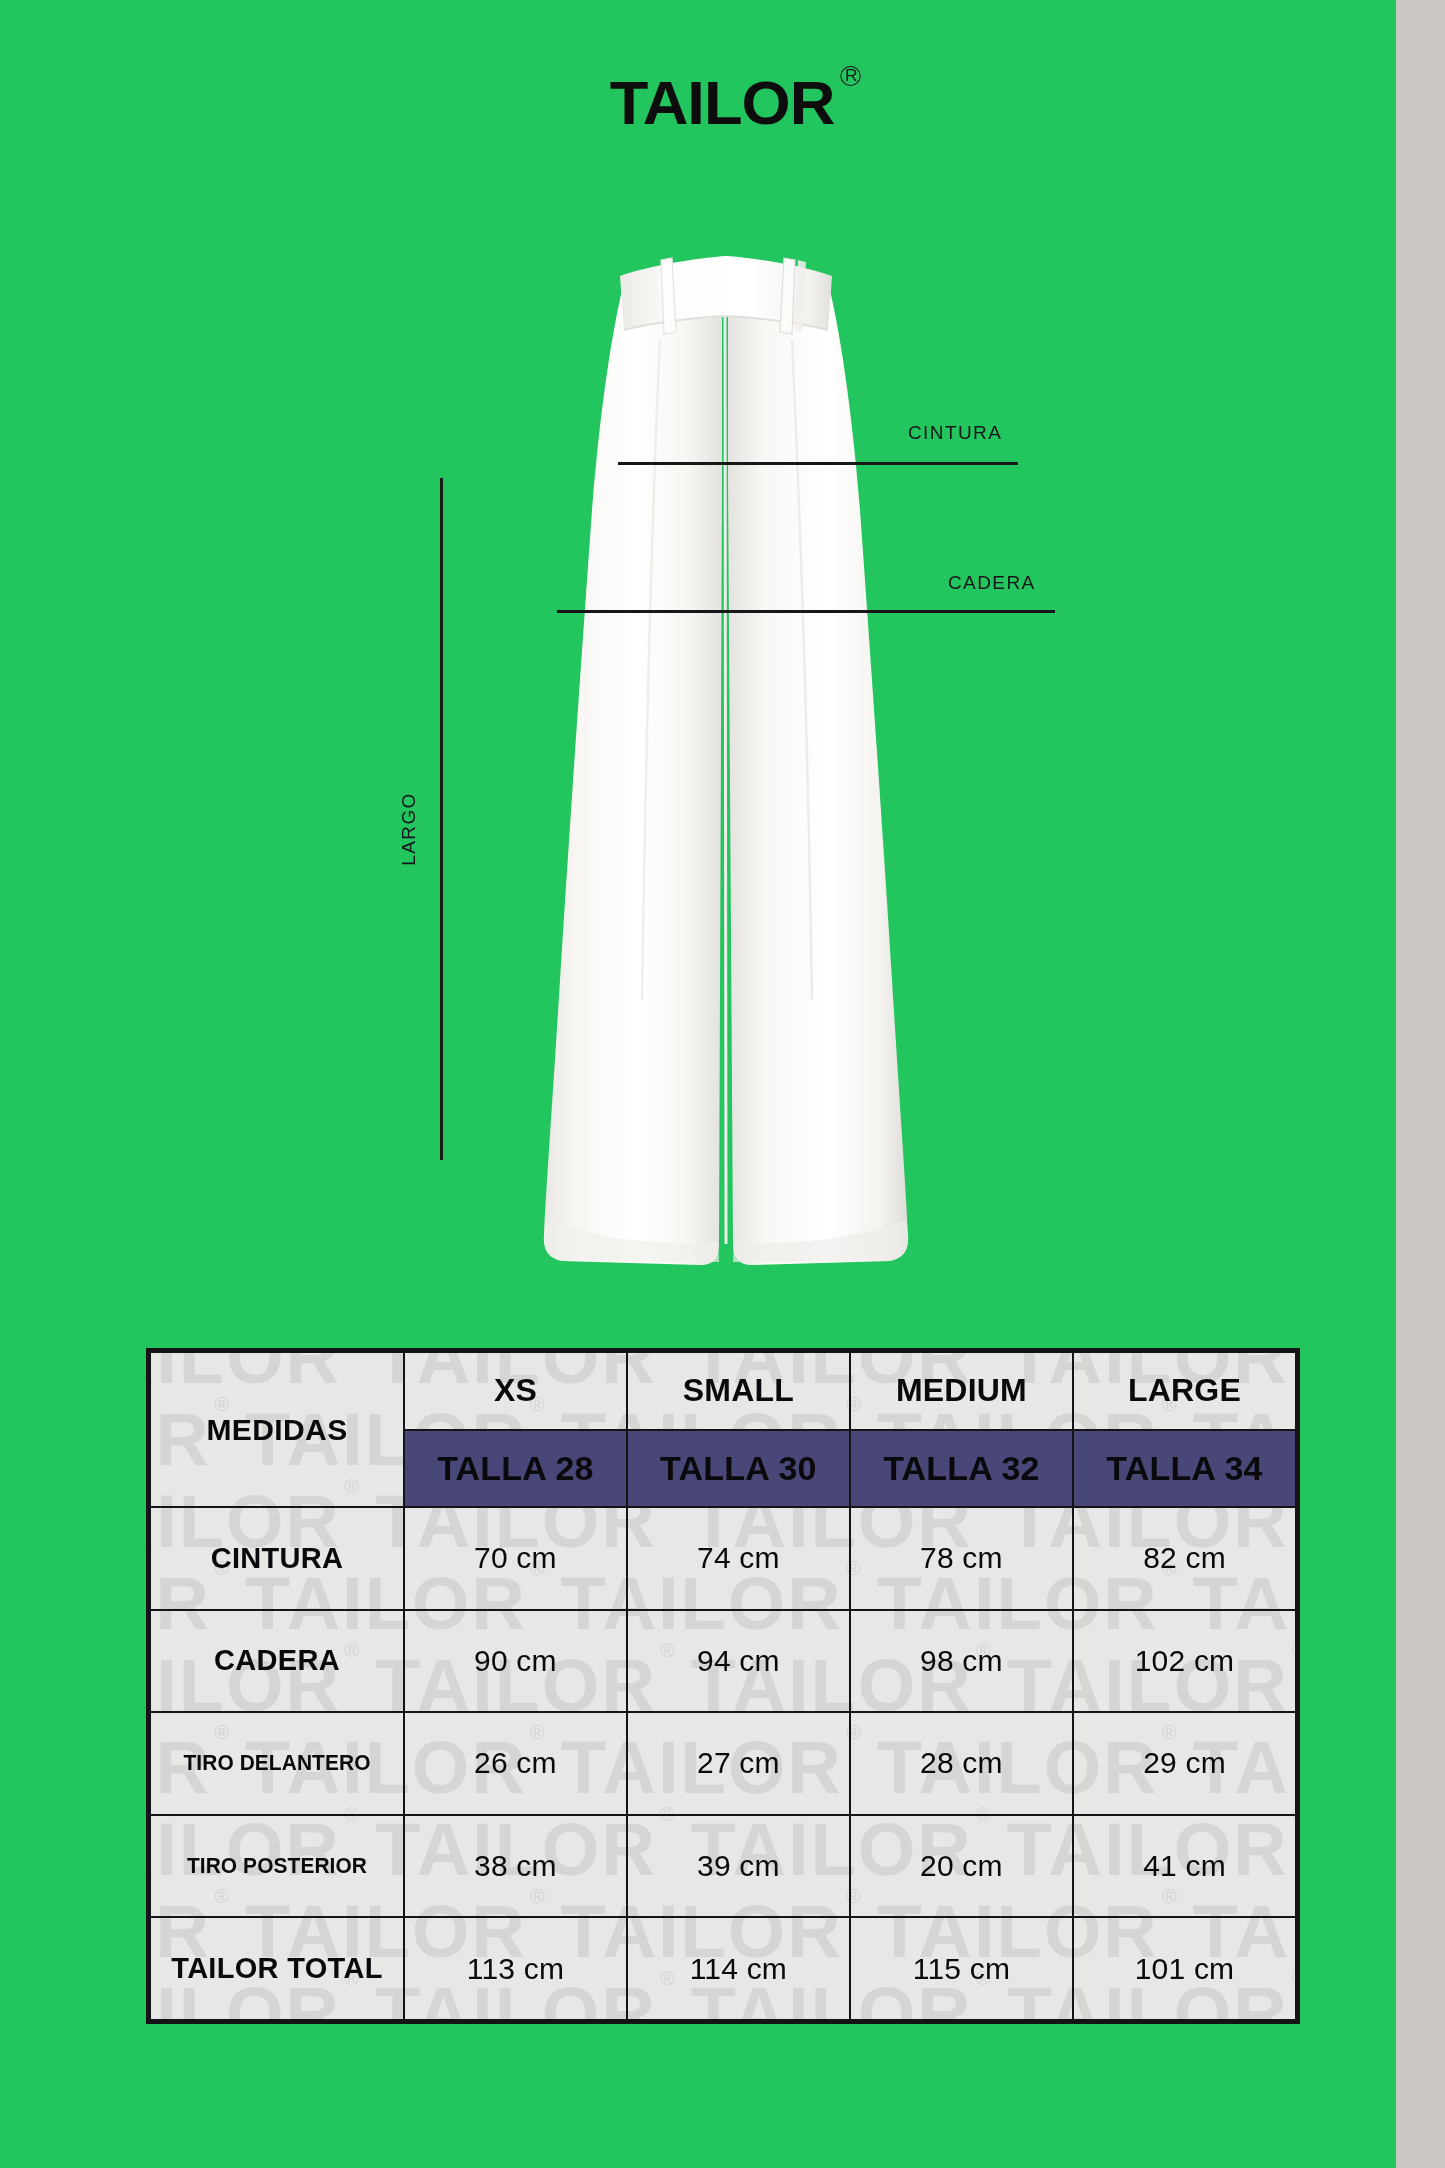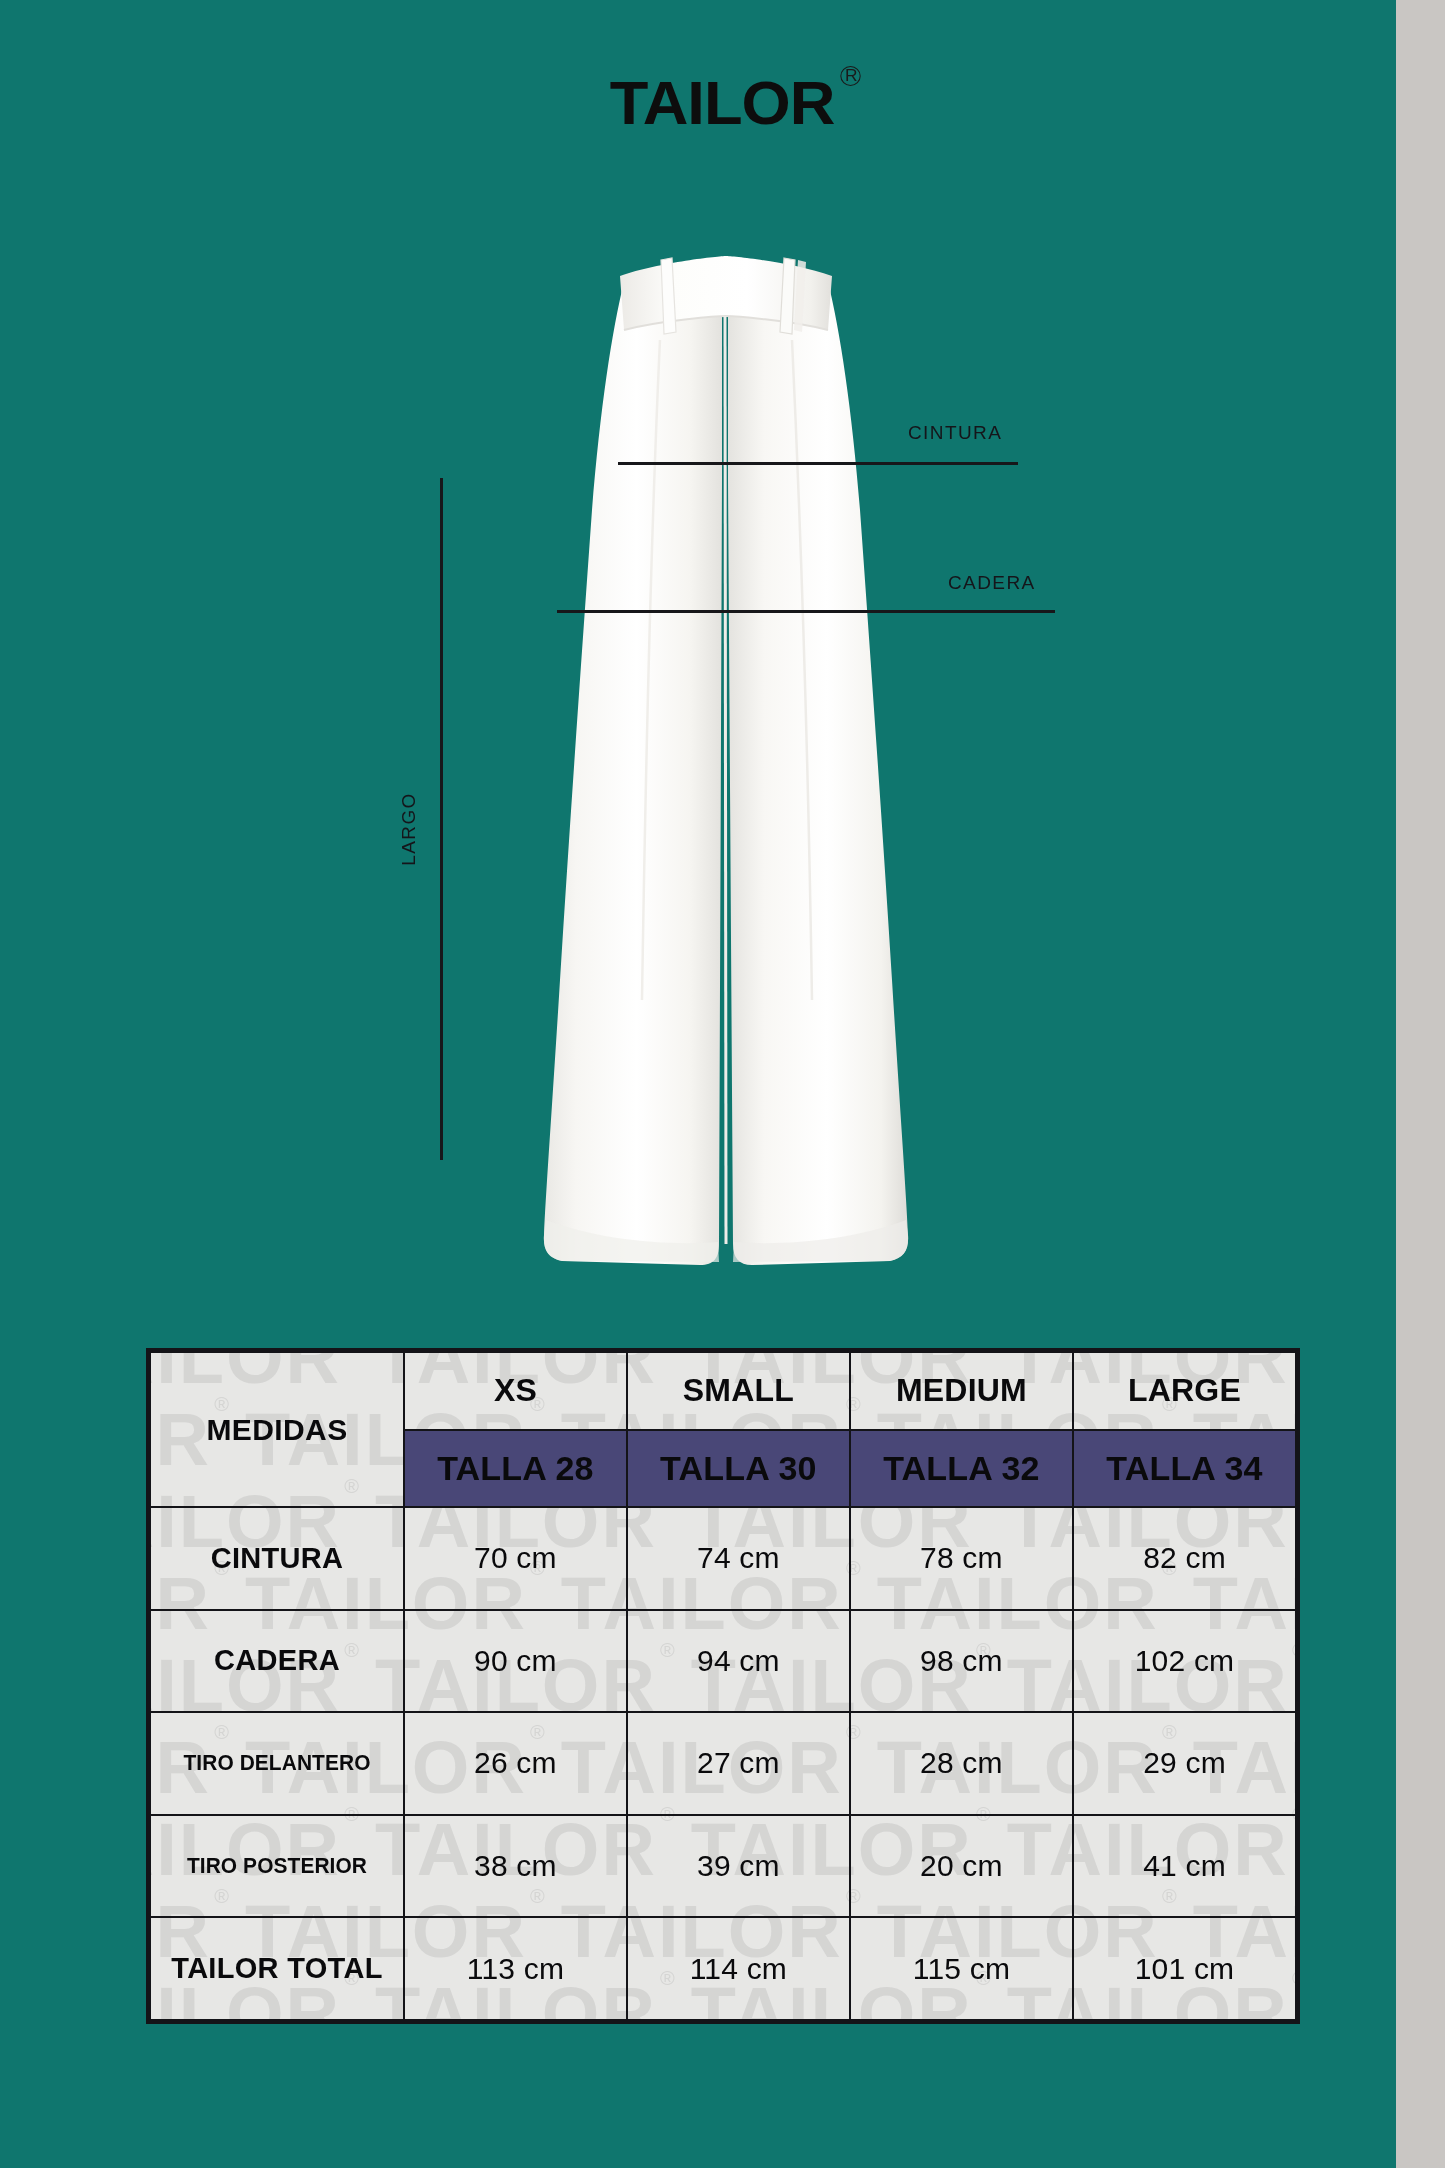--- a/index.html
+++ b/index.html
@@ -9,21 +9,21 @@
     height: 2168px;
     background: #c9c6c3;
     font-family: "Liberation Sans", sans-serif;
     overflow: hidden;
   }
 
   #page {
     position: relative;
     width: 1396px;
     height: 2168px;
-    background: #0f766e;
+    background: #22c55e;
   }
 
   
   .logo-wrap {
     position: absolute;
     top: 72px;
     left: 0;
     width: 1445px;
     text-align: center;
     height: 80px;

